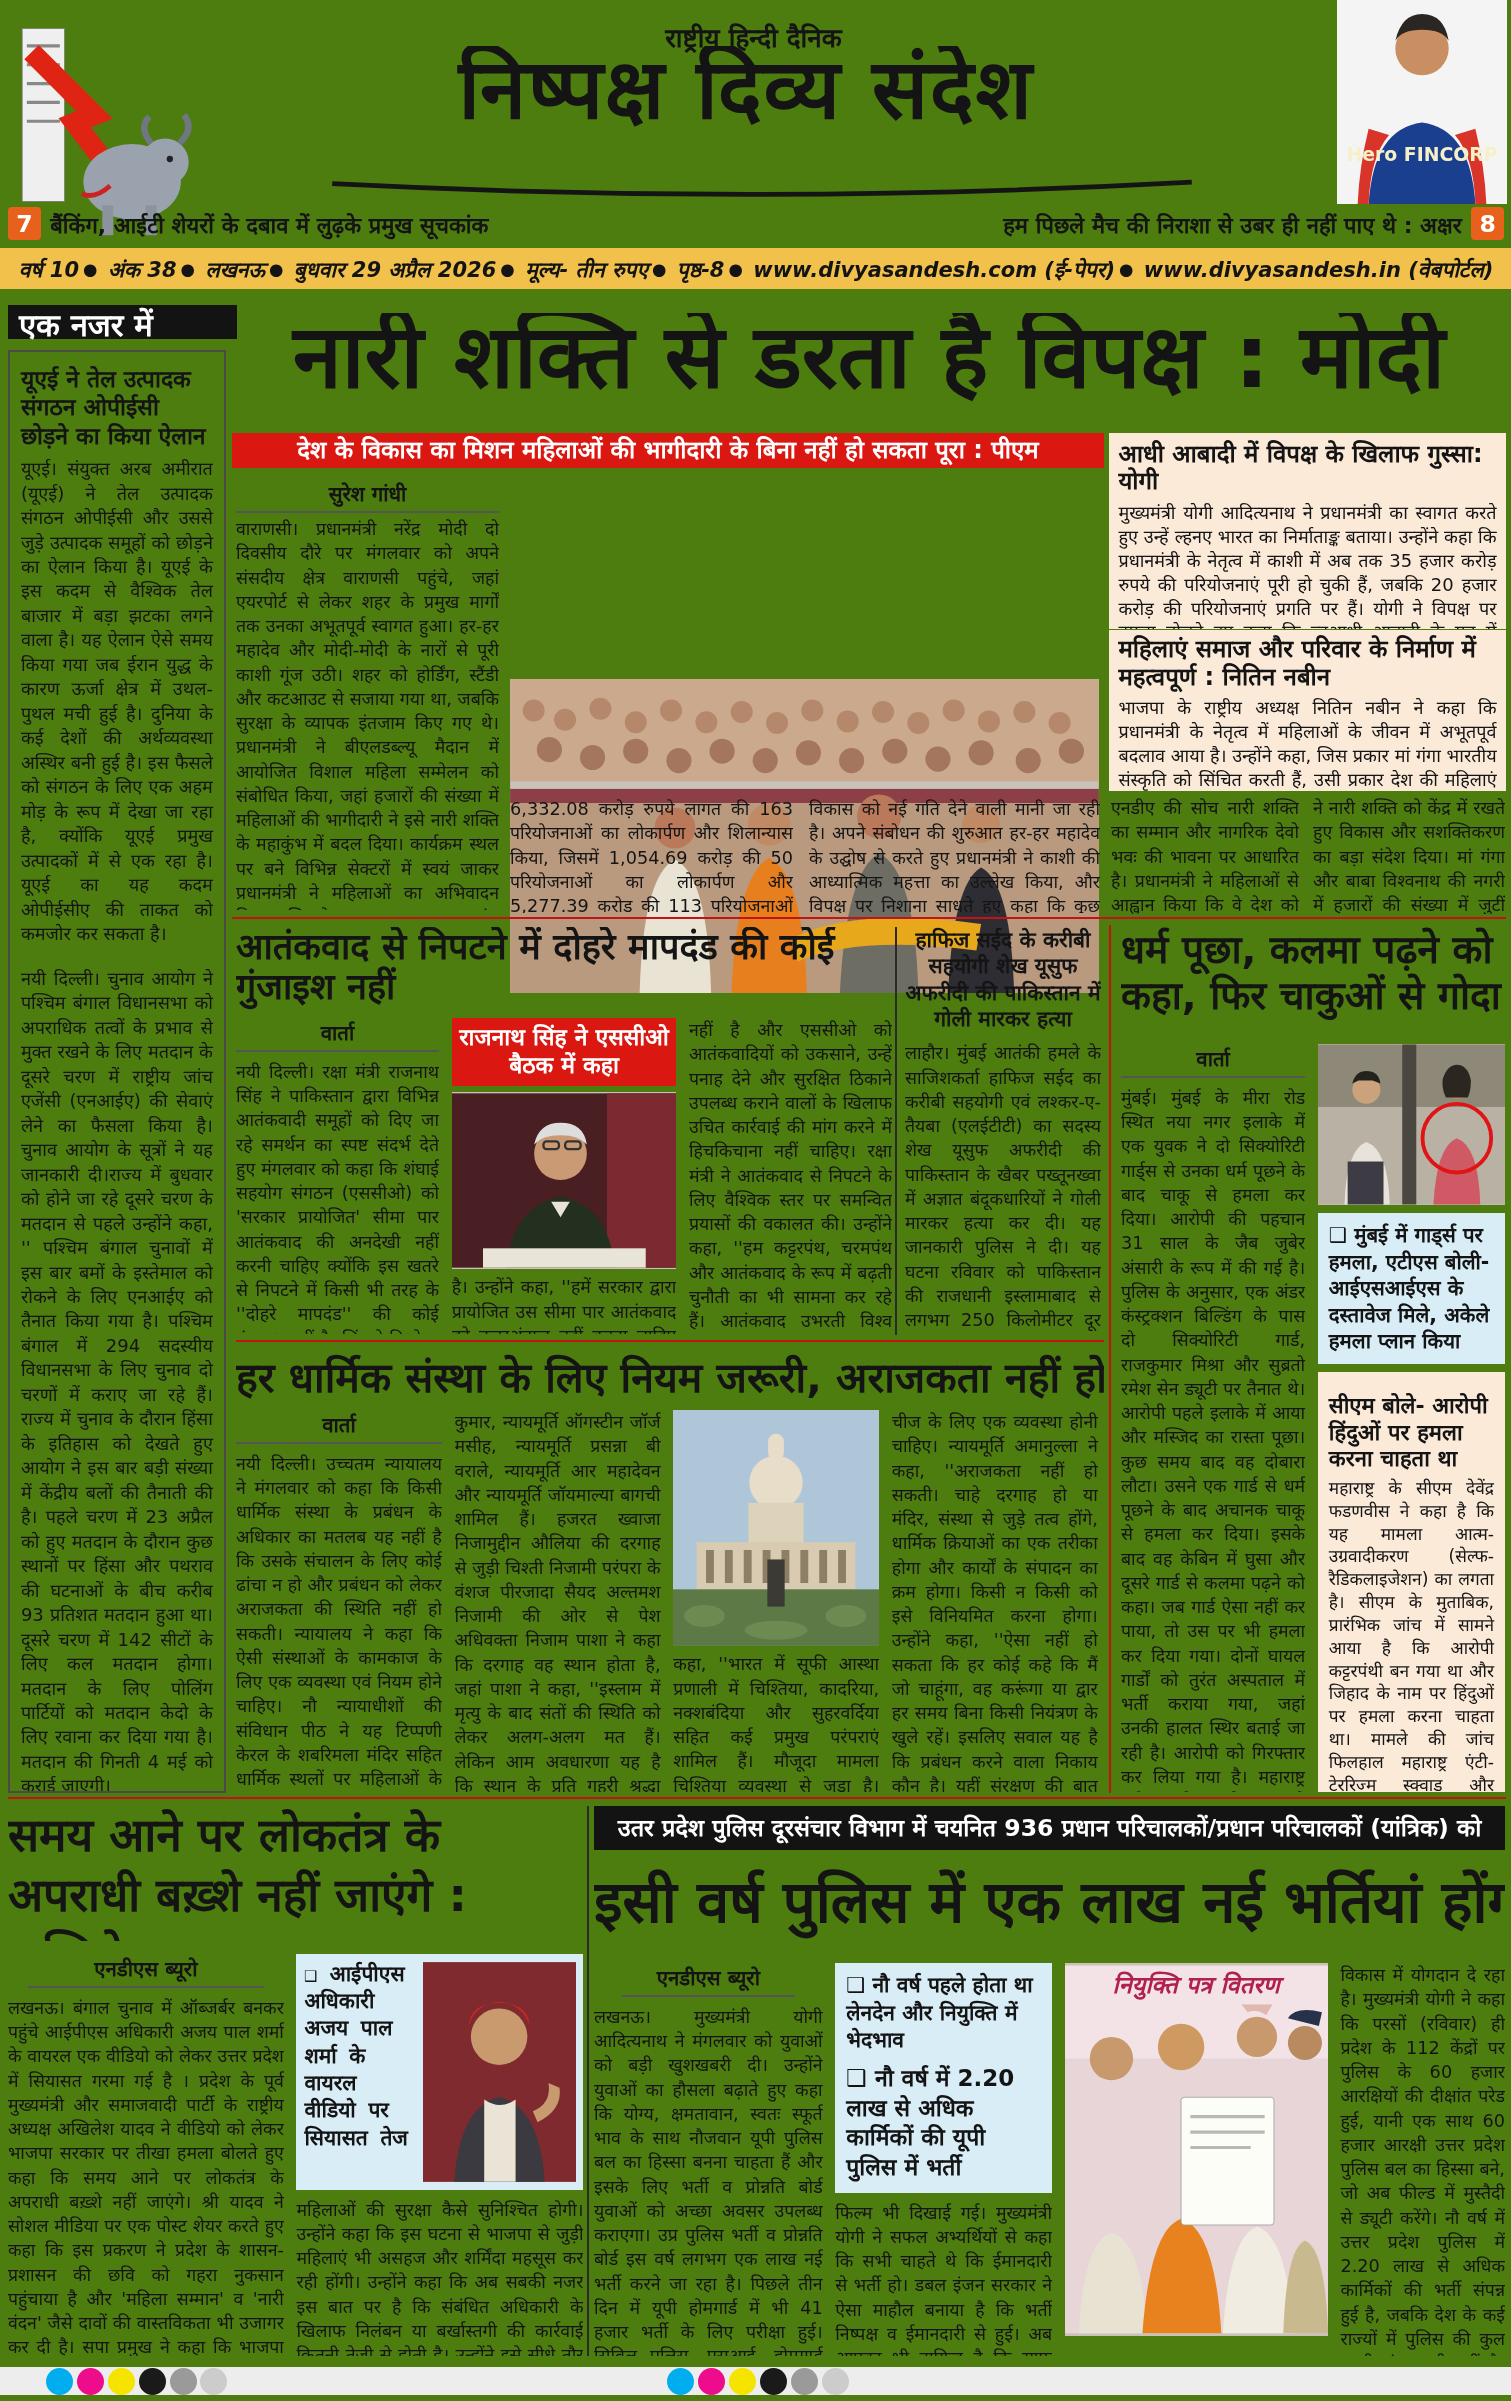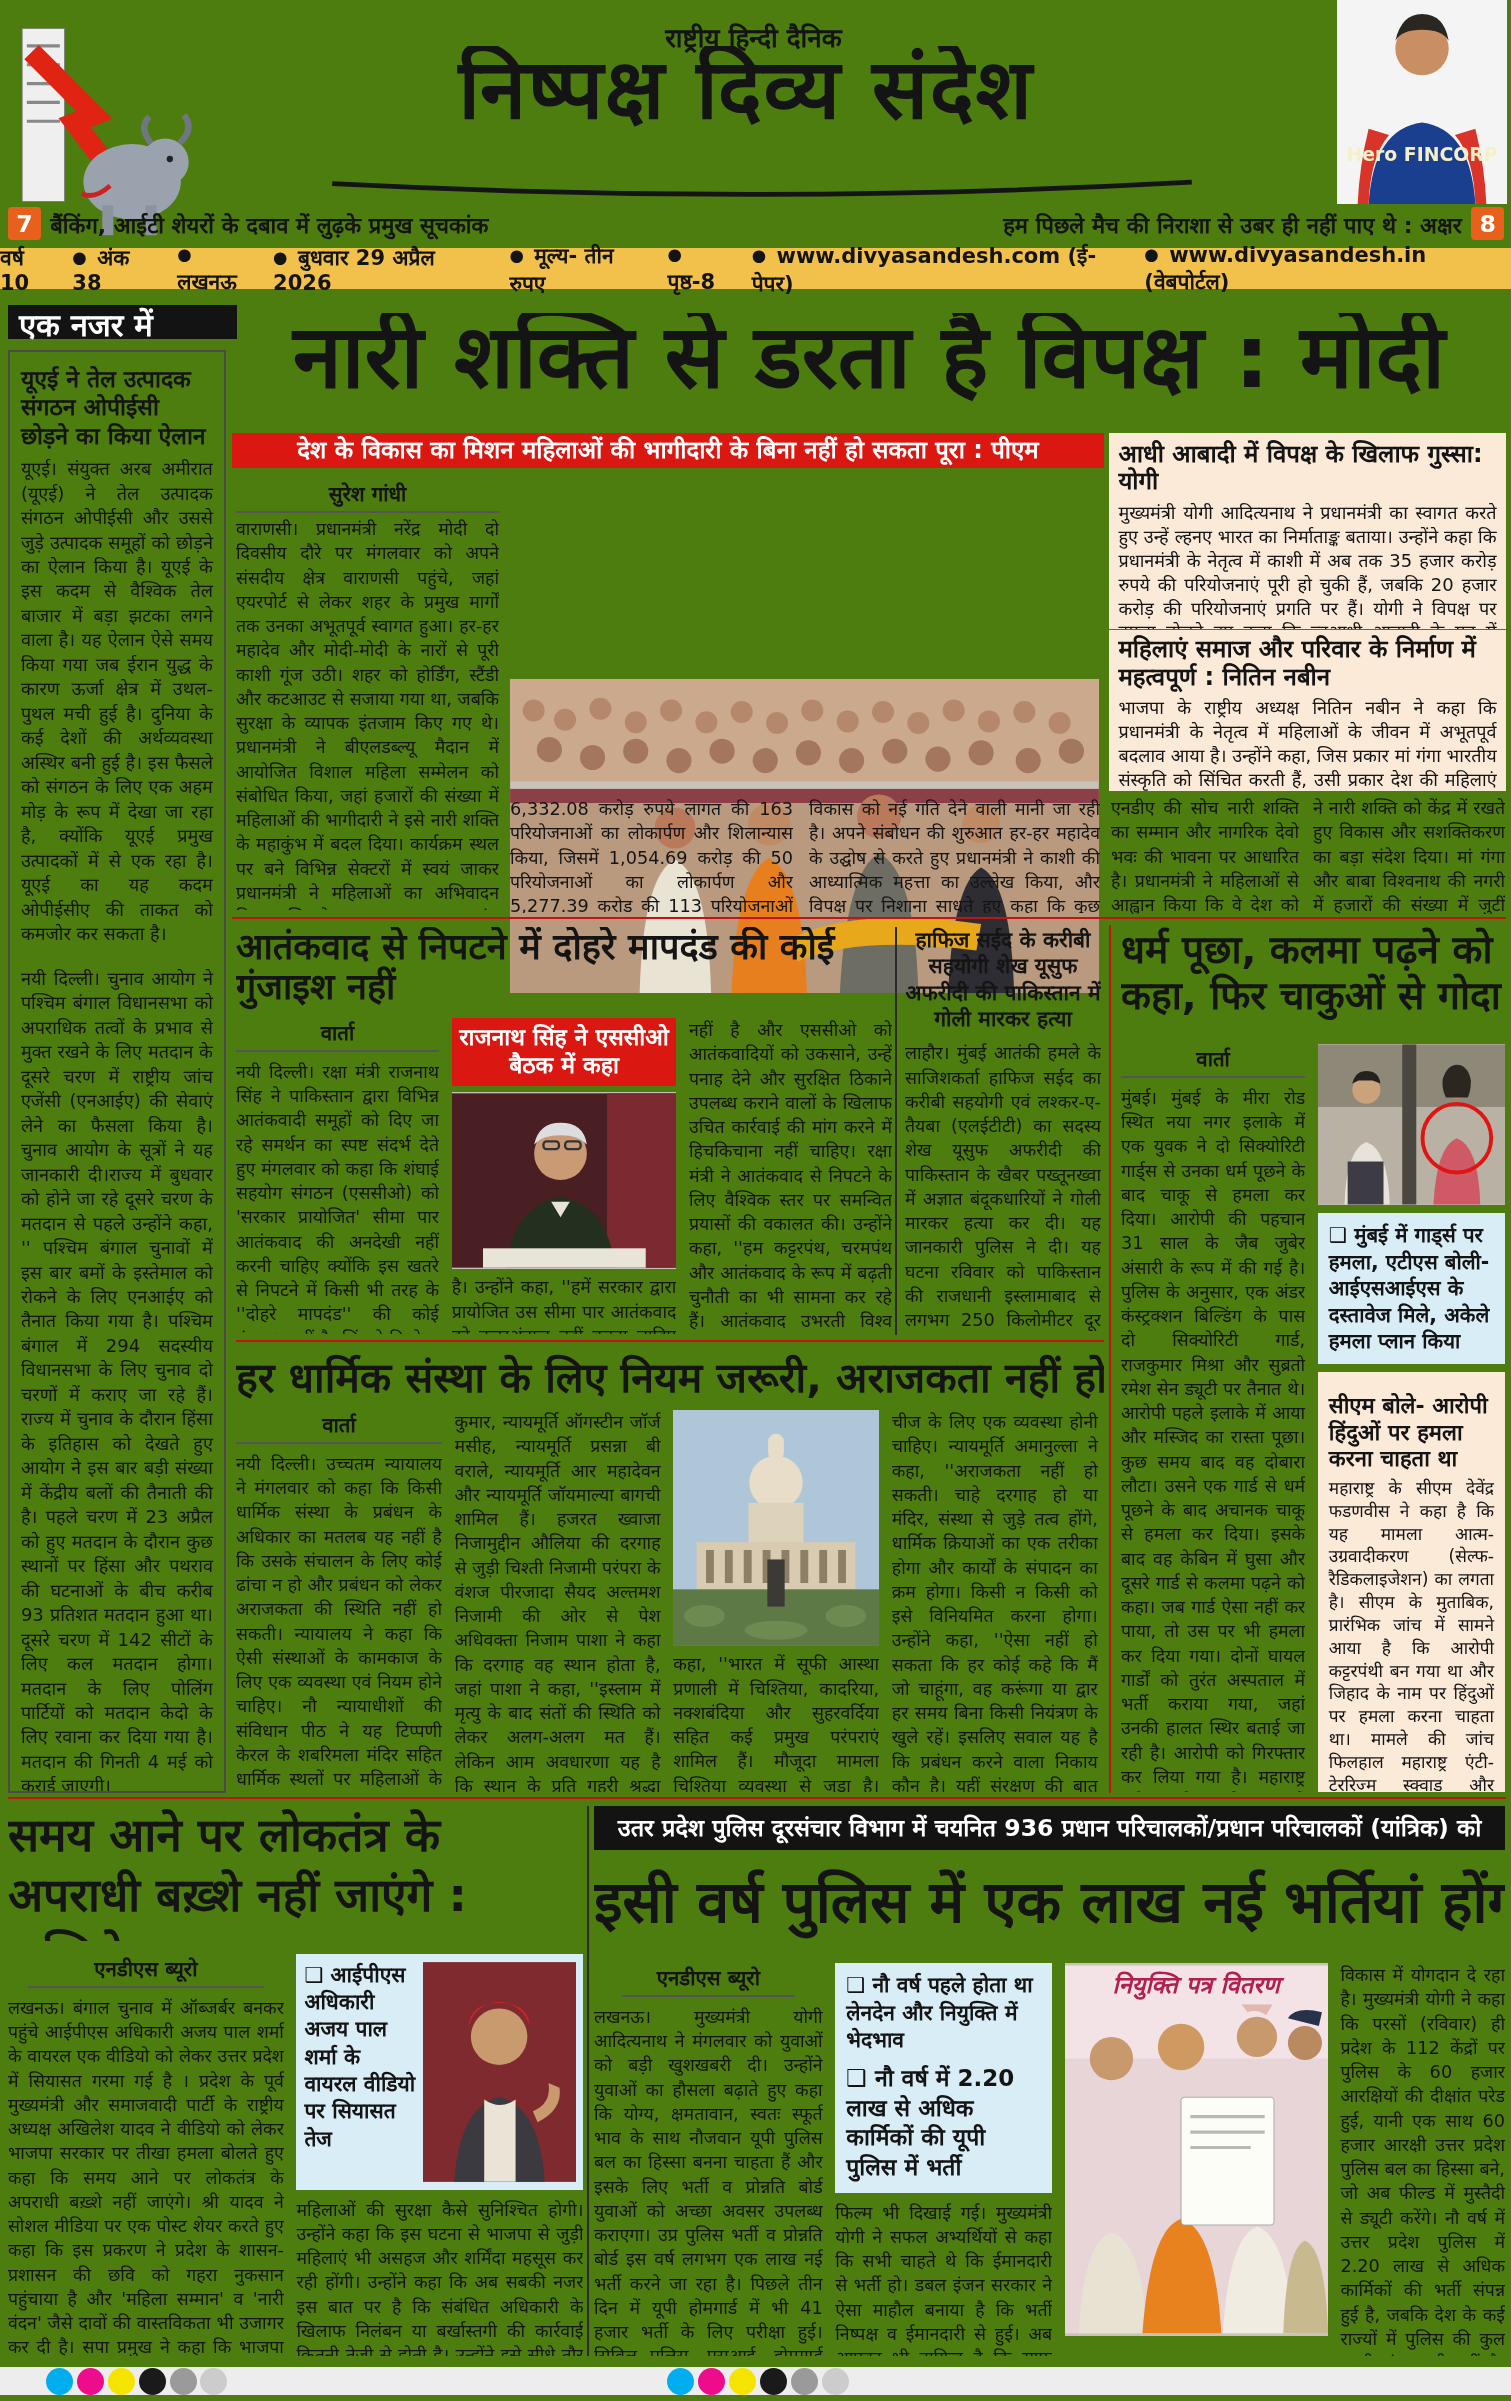--- a/index.html
+++ b/index.html
@@ -10,21 +10,21 @@
   .just{text-align:justify;}
   .ctr{text-align:center;}
   .b{font-weight:bold;}
   
   .tagline{font-size:26px;font-weight:bold;}
   .mast-title{font-size:83px;font-weight:bold;letter-spacing:1.6px;line-height:1.05;white-space:nowrap;}
   .teaser{display:flex;align-items:center;gap:9.4px;font-size:22px;font-weight:bold;}
   .pgnum{width:33px;height:33px;background:#e8611c;color:#fff;font-size:23.6px;font-weight:bold;
          display:flex;align-items:center;justify-content:center;border-radius:3.9px;flex:0 0 auto;}
   .dateline{background:#f1c14b;display:flex;align-items:center;justify-content:center;
-            font-size:21px;font-weight:bold;gap:13px;}
+            font-size:21px;font-weight:bold;gap:4px;font-style:italic;}
   .dl-item+.dl-item::before{content:"● ";font-size:16.5px;position:relative;top:-1.6px;margin-right:4.7px;}
   
   .hline-red{background:#c21414;height:2.4px;}
   .vline-red{background:#c21414;width:2.4px;}
   .vline-blk{background:#2a2a2a;width:1.6px;}
   
   .sb-head{background:#131313;color:#fff;font-size:31px;font-weight:bold;line-height:41px;padding-left:11px;}
   .sb-box{border:2.4px solid #4a4a4a;padding:12.6px 11px;box-sizing:border-box;}
   .sb-title{font-size:23px;font-weight:bold;line-height:1.25;margin:0 0 6.3px;}
   .sb-body{font-size:18px;line-height:1.36;margin:0 0 20.4px;}
@@ -334,21 +334,21 @@
 
   <div class="abs b ov" style="left:7.9px;top:1806px;width:576px;height:135px;font-size:46px;line-height:1.3;">समय आने पर लोकतंत्र के अपराधी बख़्शे नहीं जाएंगे : अखिलेश यादव</div>
   <div class="abs" style="left:7.9px;top:1954px;width:576px;height:402px;">
     <div class="cols" style="height:100%;">
       <div class="ov" style="width:276px;height:100%;">
         <div class="byline" style="width:236px;margin:0 auto 7.9px;">एनडीएस ब्यूरो</div>
         <div class="body-txt just">लखनऊ। बंगाल चुनाव में ऑब्जर्बर बनकर पहुंचे आईपीएस अधिकारी अजय पाल शर्मा के वायरल एक वीडियो को लेकर उत्तर प्रदेश में सियासत गरमा गई है । प्रदेश के पूर्व मुख्यमंत्री और समाजवादी पार्टी के राष्ट्रीय अध्यक्ष अखिलेश यादव ने वीडियो को लेकर भाजपा सरकार पर तीखा हमला बोलते हुए कहा कि समय आने पर लोकतंत्र के अपराधी बख़्शे नहीं जाएंगे। श्री यादव ने सोशल मीडिया पर एक पोस्ट शेयर करते हुए कहा कि इस प्रकरण ने प्रदेश के शासन-प्रशासन की छवि को गहरा नुकसान पहुंचाया है और 'महिला सम्मान' व 'नारी वंदन' जैसे दावों की वास्तविकता भी उजागर कर दी है। सपा प्रमुख ने कहा कि भाजपा शासन में इस तरह के मामले अपवाद नहीं हैं। उन्होंने सवाल उठाया कि जब महिला सुरक्षा की जिम्मेदारी संभालने वाले ही इस तरह के आचरण में शामिल पाए जाएं, तो आम</div>
       </div>
       <div class="ov" style="width:287px;height:100%;">
         <div class="hl-blue" style="display:flex;gap:6.3px;padding:7.9px;">
-          <div class="b bullet" style="font-size:21px;line-height:1.3;width:118px;">आईपीएस अधिकारी अजय पाल शर्मा के वायरल वीडियो पर सियासत तेज</div>
+          <div class="b bullet" style="font-size:21px;line-height:1.3;width:118px;font-family:Liberation Mono, monospace;">आईपीएस अधिकारी अजय पाल शर्मा के वायरल वीडियो पर सियासत तेज</div>
           <div class="ph" style="width:153px;height:220px;flex:0 0 auto;">
             <svg viewBox="0 0 195 280">
               <rect width="195" height="280" fill="#7e2a2e"></rect>
               <circle cx="97" cy="95" r="36" fill="#c89a6e"></circle>
               <path d="M58 82 a40 40 0 0 1 78 0 q-2 -30 -39 -30 q-37 0 -39 30z" fill="#cf2429"></path>
               <path d="M40 280 q6 -95 57 -108 q52 13 58 108z" fill="#3a3a40"></path>
               <path d="M78 175 q20 14 40 0 l0 105 h-40z" fill="#e9e4d6"></path>
               <path d="M140 190 q24 -10 20 -36 l14 6 q4 28 -28 44z" fill="#c89a6e"></path>
             </svg>
           </div>

